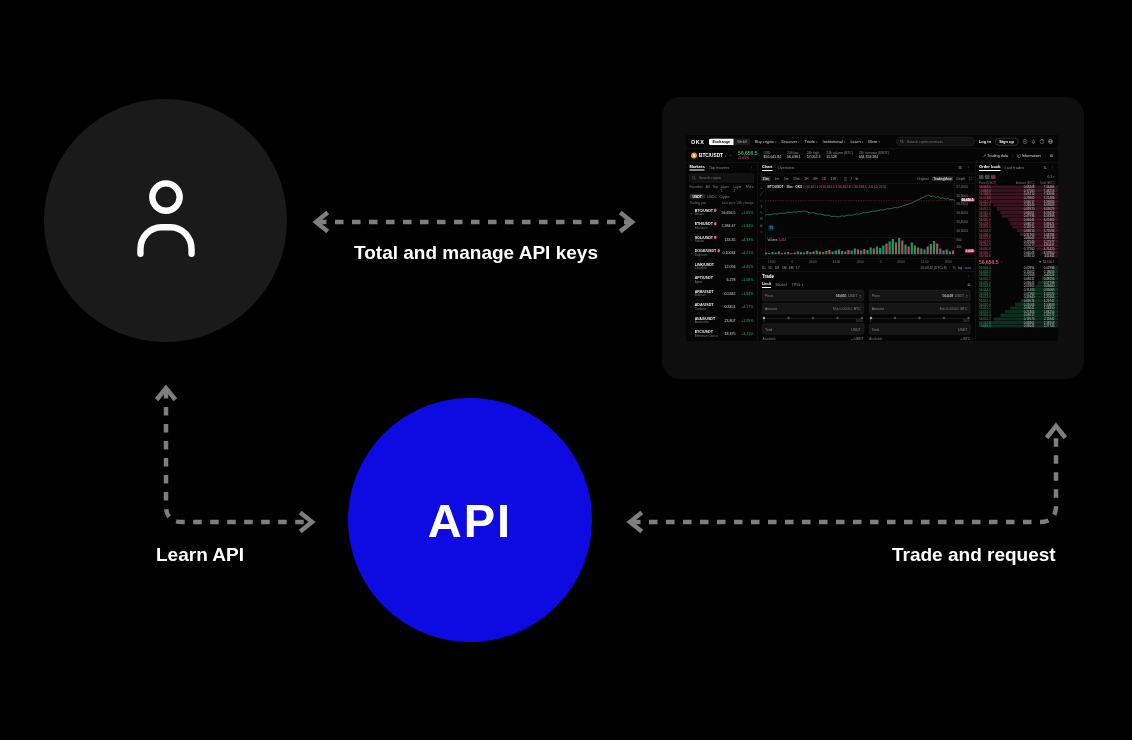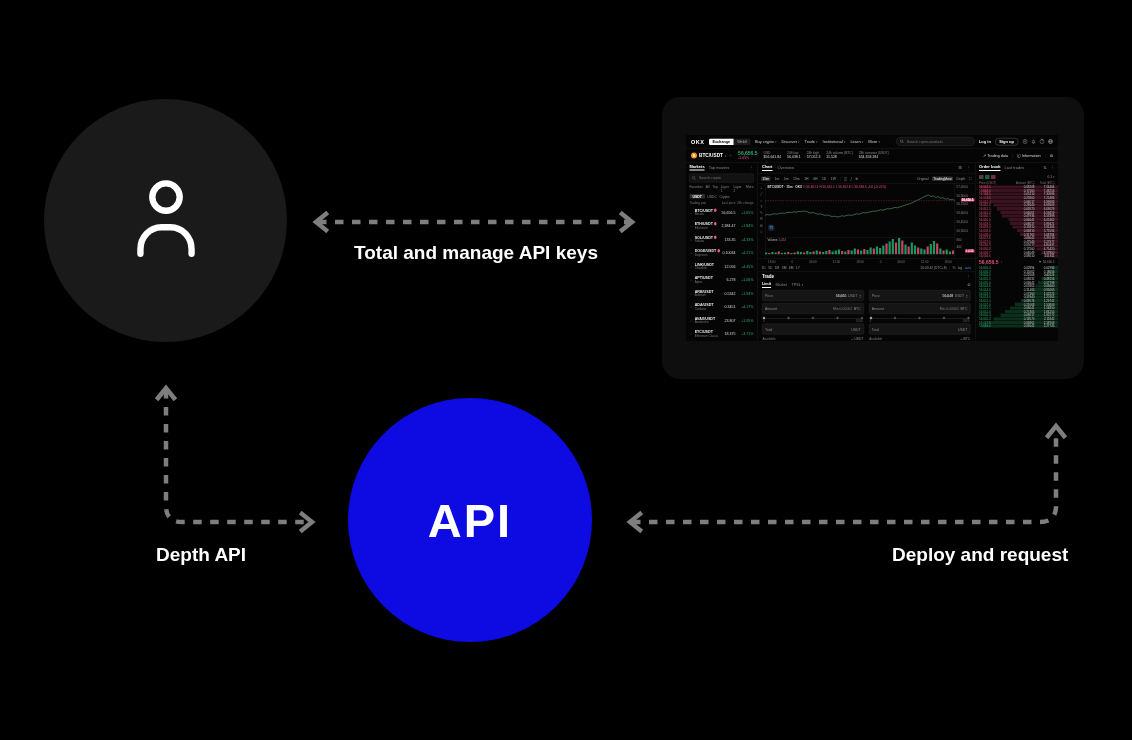--- a/index.html
+++ b/index.html
@@ -198,22 +198,22 @@
       <path d="M8,84 v-5 c0,-13 10,-24 23,-24 h10 c13,0 23,11 23,24 v5" fill="none" stroke="#fff" stroke-width="7" stroke-linecap="round"></path>
     </svg>
   </span>
 </div>
 
 <div class="circle circle-api">
   <span class="api-text">API</span>
 </div>
 
 <div class="dlabel dlabel-create">Total and manage API keys</div>
-<div class="dlabel dlabel-deploy">Depth API</div>
-<div class="dlabel dlabel-trade">Deploy and request</div>
+<div class="dlabel dlabel-deploy">Learn API</div>
+<div class="dlabel dlabel-trade">Trade and request</div>
 
 <div class="panel">
   <div class="screen">
 
     <div class="topnav">
       <span class="logo">OKX</span>
       <span class="toggle">
         <span class="tg-on">Exchange</span>
         <span class="tg-off">Web3</span>
       </span>

